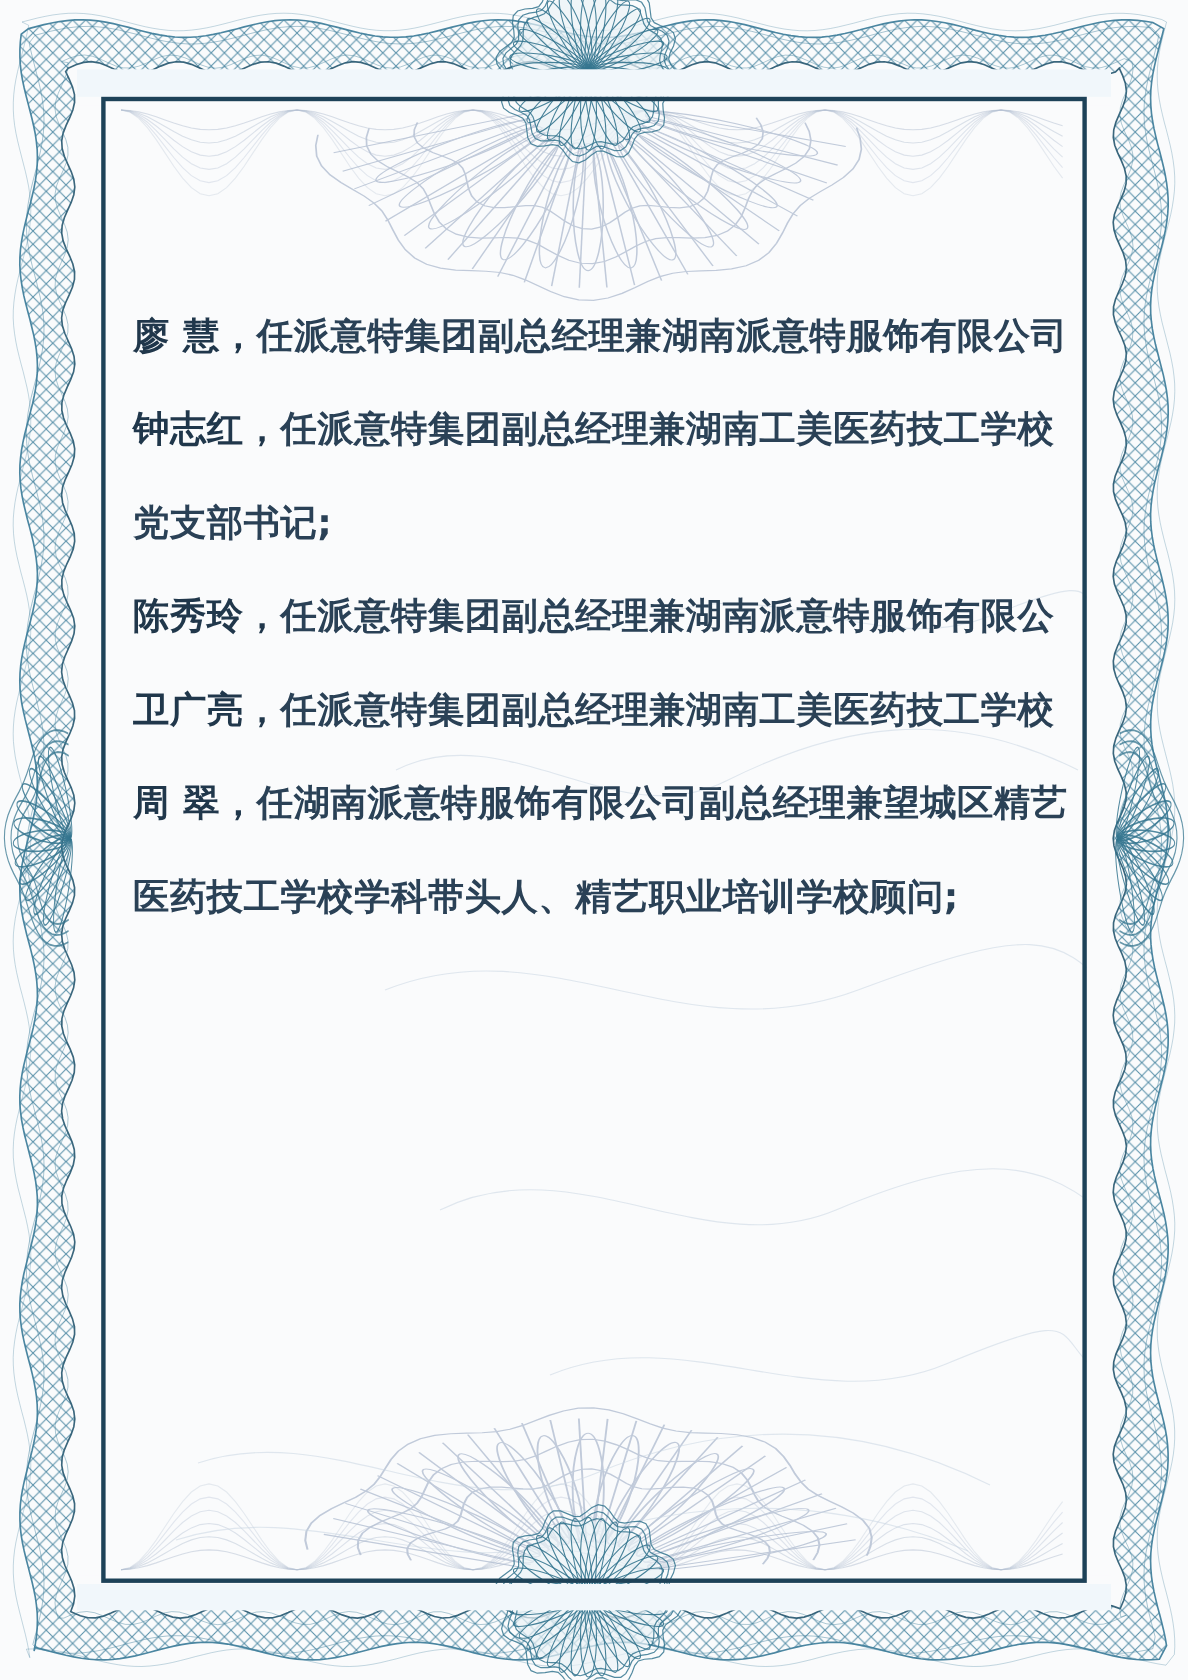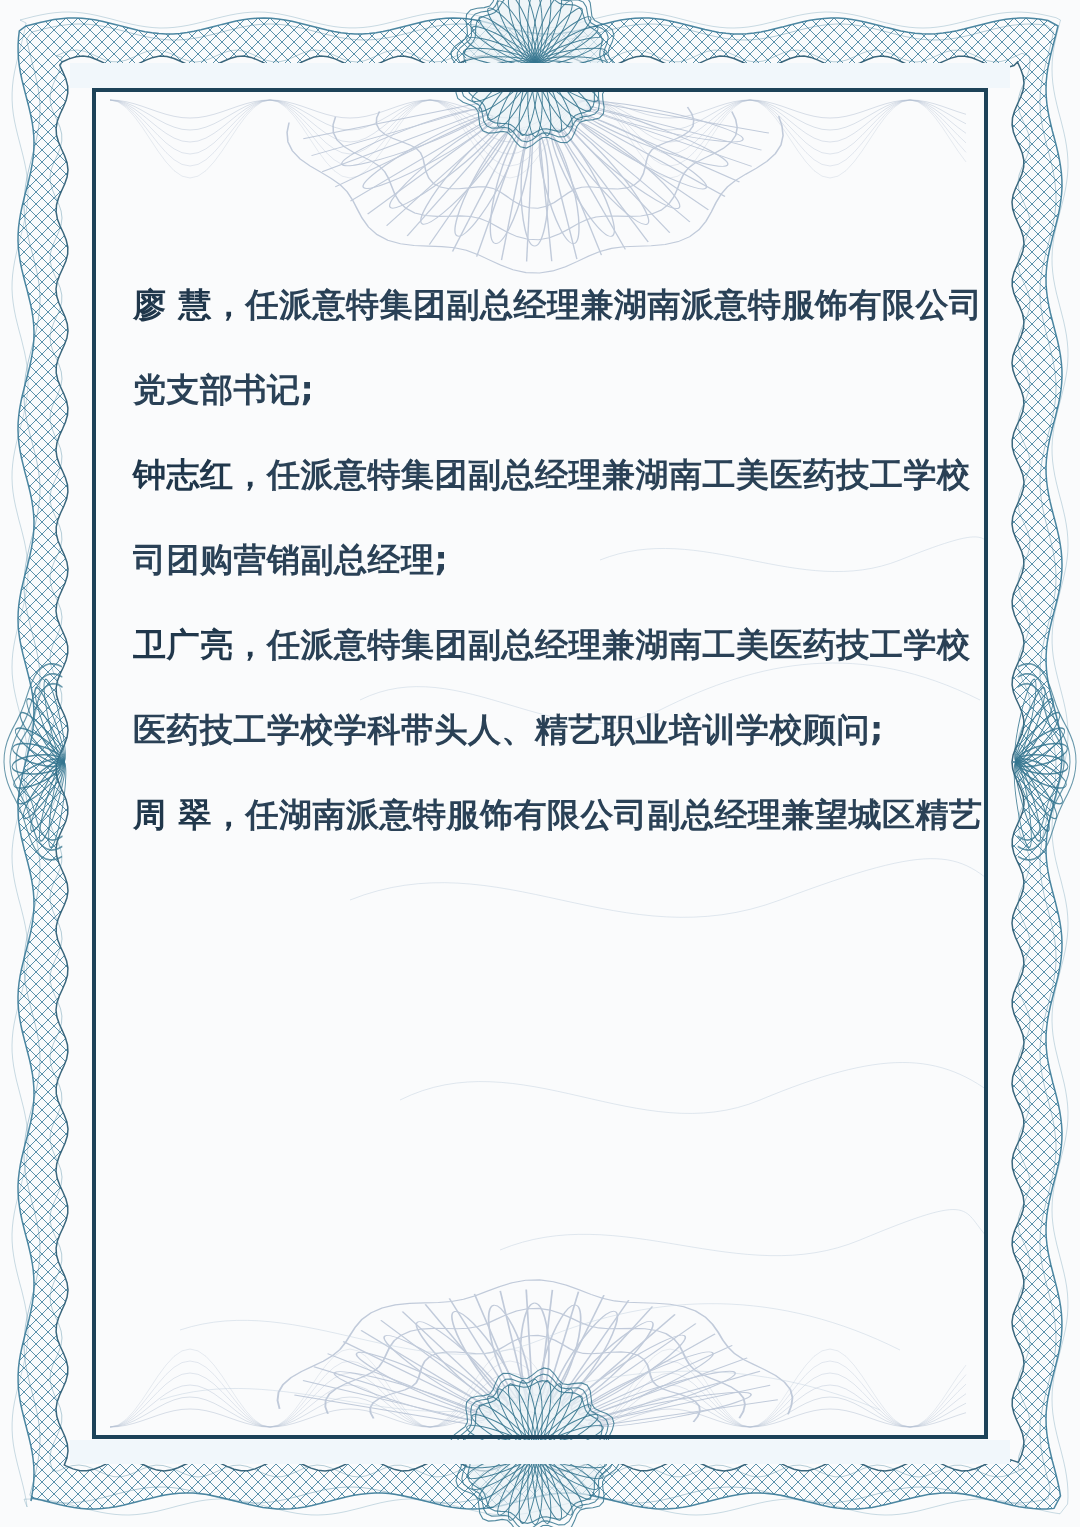--- a/index.html
+++ b/index.html
@@ -4,21 +4,21 @@
 <style>
   html,body{margin:0;padding:0;}
   body{
     width:1080px;height:1527px;
     background:var(--paper,#fafbfc);
     font-family:"DejaVu Sans","Liberation Sans",sans-serif;
   }
   .page{position:relative;width:1080px;height:1527px;overflow:hidden;background:var(--paper,#fafbfc);}
   #deco{position:absolute;left:0;top:0;width:1080px;height:1527px;pointer-events:none;}
   .content{
-    position:absolute;left:133px;top:262px;width:836px;
+    position:absolute;left:121px;top:262px;width:836px;
     color:var(--ink,#2a4156);
     font-size:33px;font-weight:600;letter-spacing:0.5px;
   }
   .line{height:85px;line-height:85px;white-space:nowrap;}
   .nm{font-weight:800;color:var(--name_ink,#20374b);}
 </style>
 </head>
 <body>
 
 <div class="page">
@@ -334,24 +334,24 @@
       <rect x="70" y="63" width="940" height="25" fill="#f1f7fb"></rect>
       <rect x="70" y="1440" width="940" height="24" fill="#f1f7fb"></rect>
       <rect x="70" y="96" width="22" height="1336" fill="#fafbfc"></rect>
       <rect x="988" y="96" width="22" height="1336" fill="#fafbfc"></rect>
       <rect x="94" y="90" width="892" height="1347" fill="none" stroke="#1d4258" stroke-width="4"></rect>
     </svg>
 
   <main class="content">
     <div class="line"><span class="nm">廖 慧</span><span class="nm">，</span><span>任派意特集团副总经理兼湖南派意特服饰有限公司</span></div>
 
+    <div class="line"><span class="nm">钟志红</span><span class="nm">，</span><span>任派意特集团副总经理兼湖南工美医药技工学校</span></div>
     <div class="line"><span>党支部书记;</span></div>
-    <div class="line"><span class="nm">钟志红</span><span class="nm">，</span><span>任派意特集团副总经理兼湖南工美医药技工学校</span></div>
-
-
-    <div class="line"><span>司团购营销副总经理;</span></div>
+
+    <div class="line"><span class="nm">陈秀玲</span><span class="nm">，</span><span>任派意特集团副总经理兼湖南派意特服饰有限公</span></div>
+
 
     <div class="line"><span class="nm">卫广亮</span><span class="nm">，</span><span>任派意特集团副总经理兼湖南工美医药技工学校</span></div>
+    <div class="line"><span class="nm">周 翠</span><span class="nm">，</span><span>任湖南派意特服饰有限公司副总经理兼望城区精艺</span></div>
+
     <div class="line"><span>医药技工学校学科带头人、精艺职业培训学校顾问;</span></div>
-
-    <div class="line"><span class="nm">周 翠</span><span class="nm">，</span><span>任湖南派意特服饰有限公司副总经理兼望城区精艺</span></div>
   </main>
 </div>
 
 </body></html>

